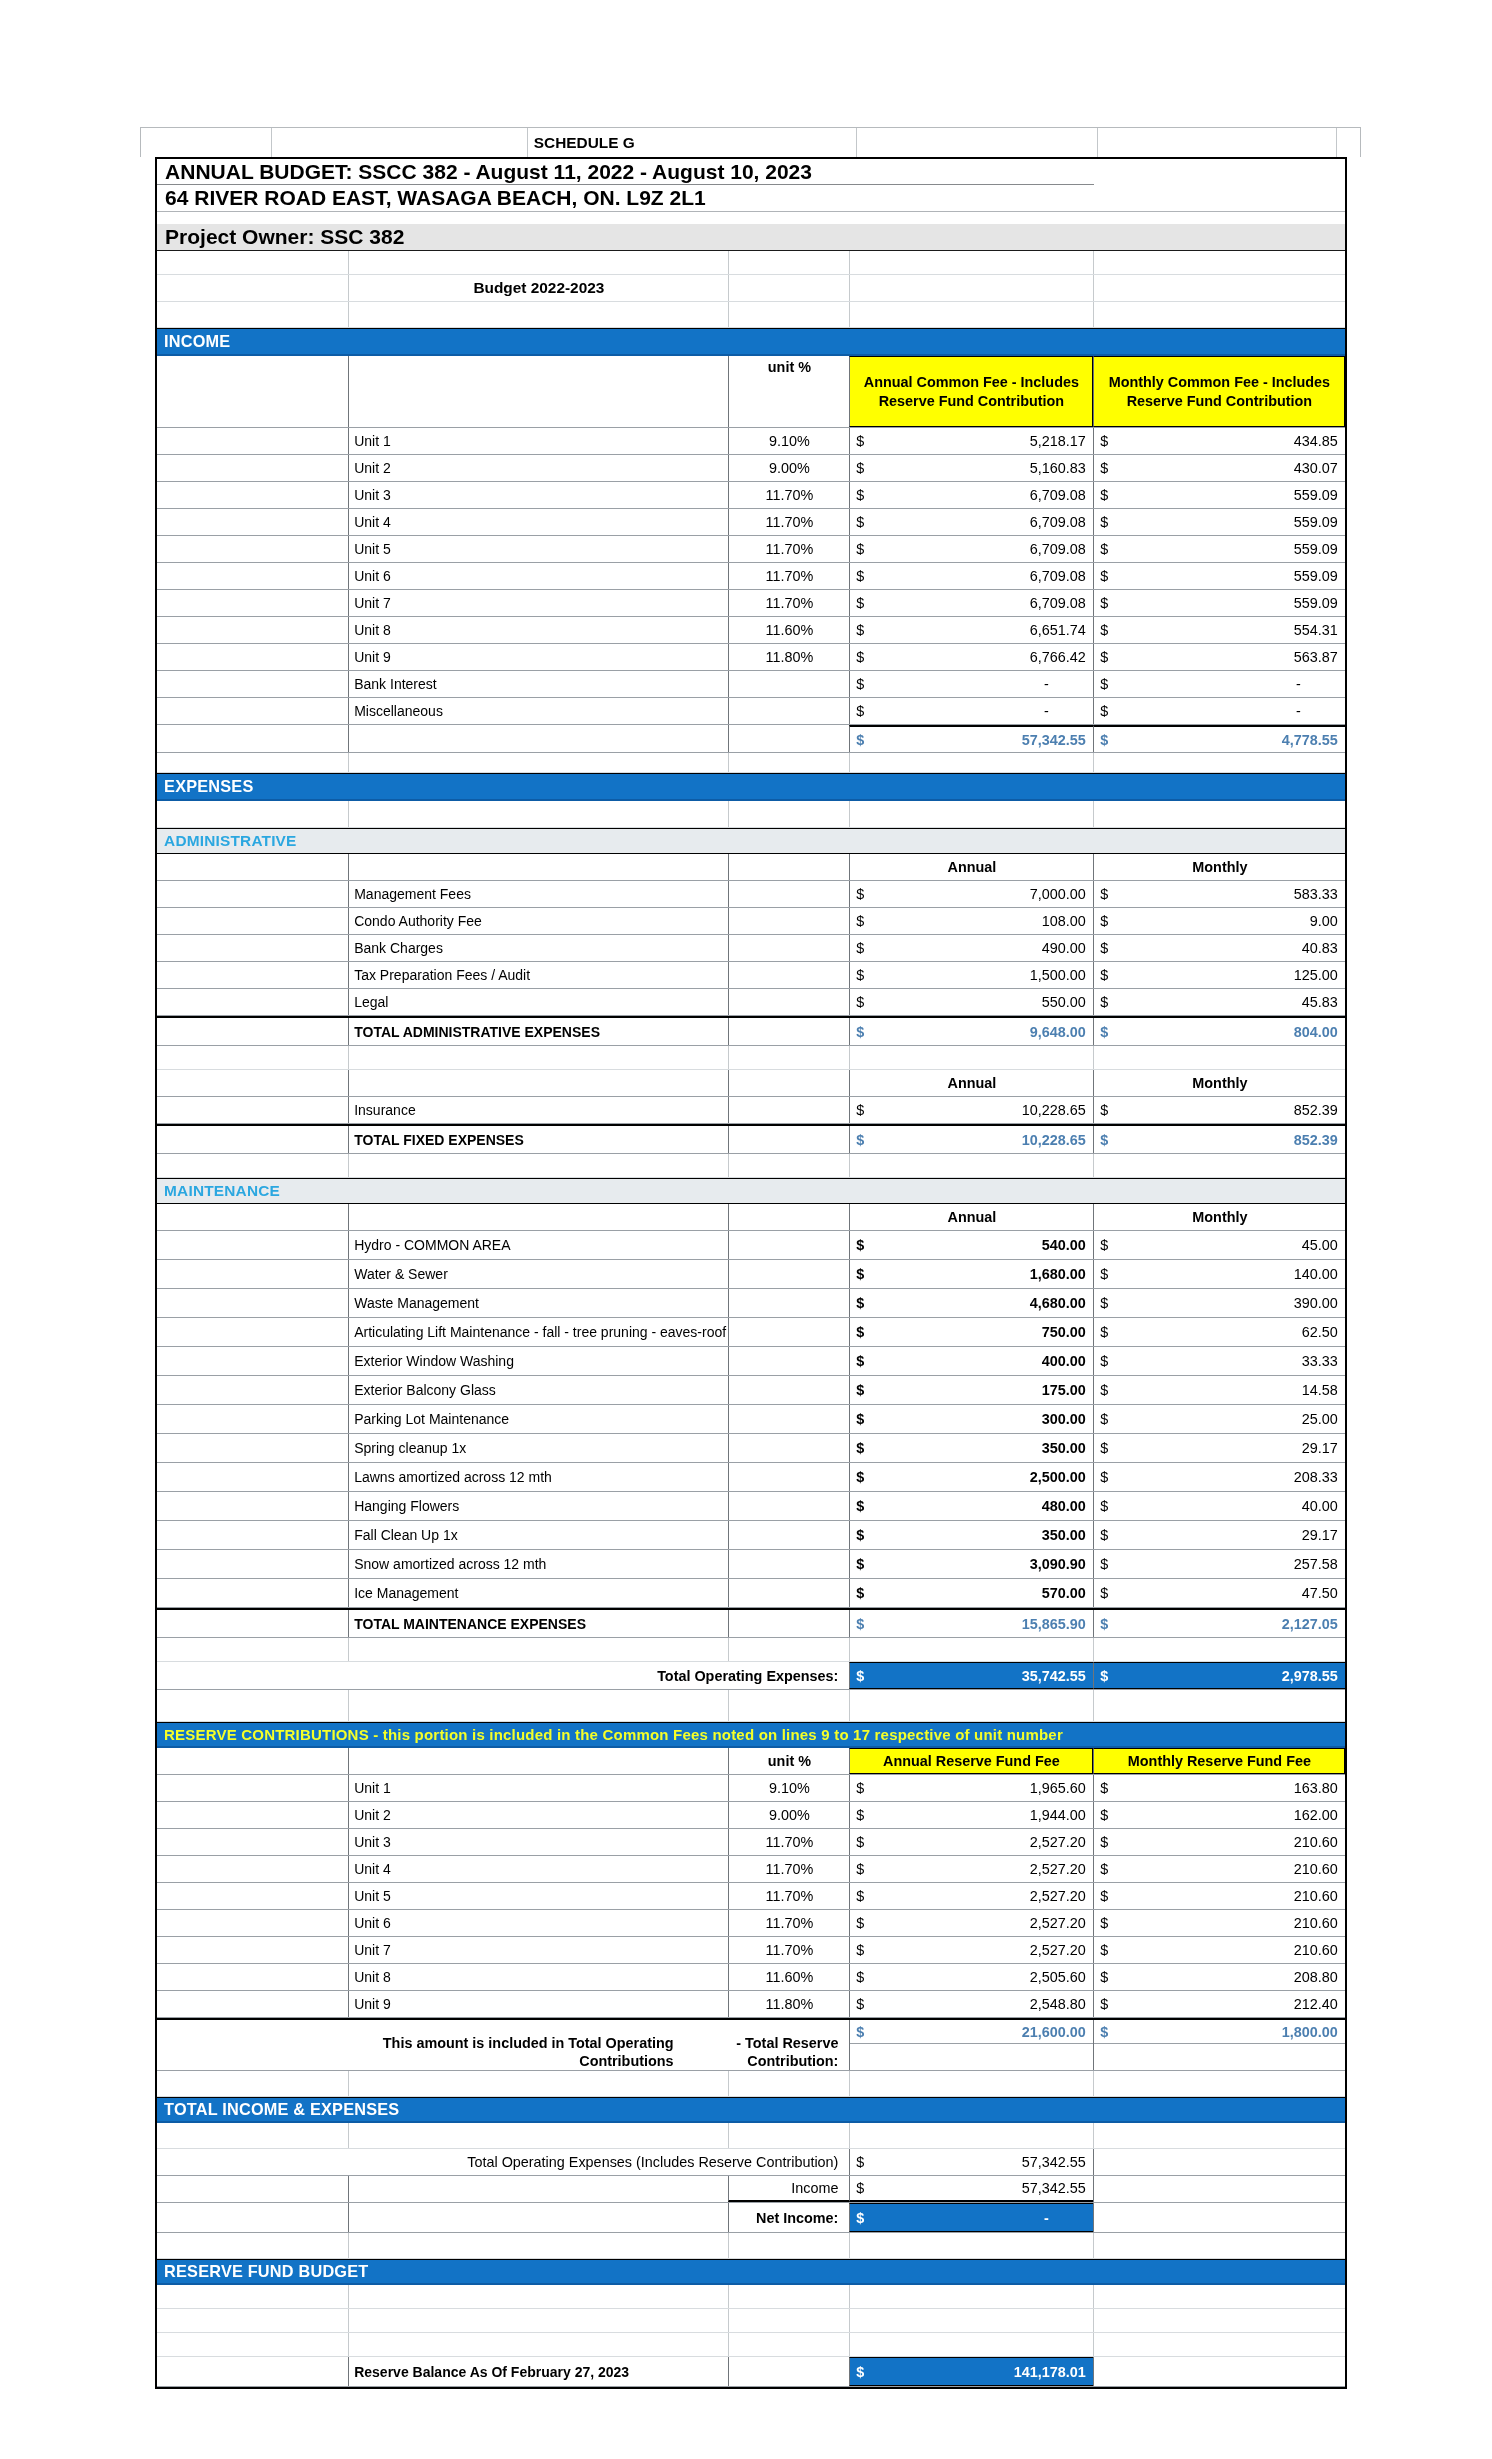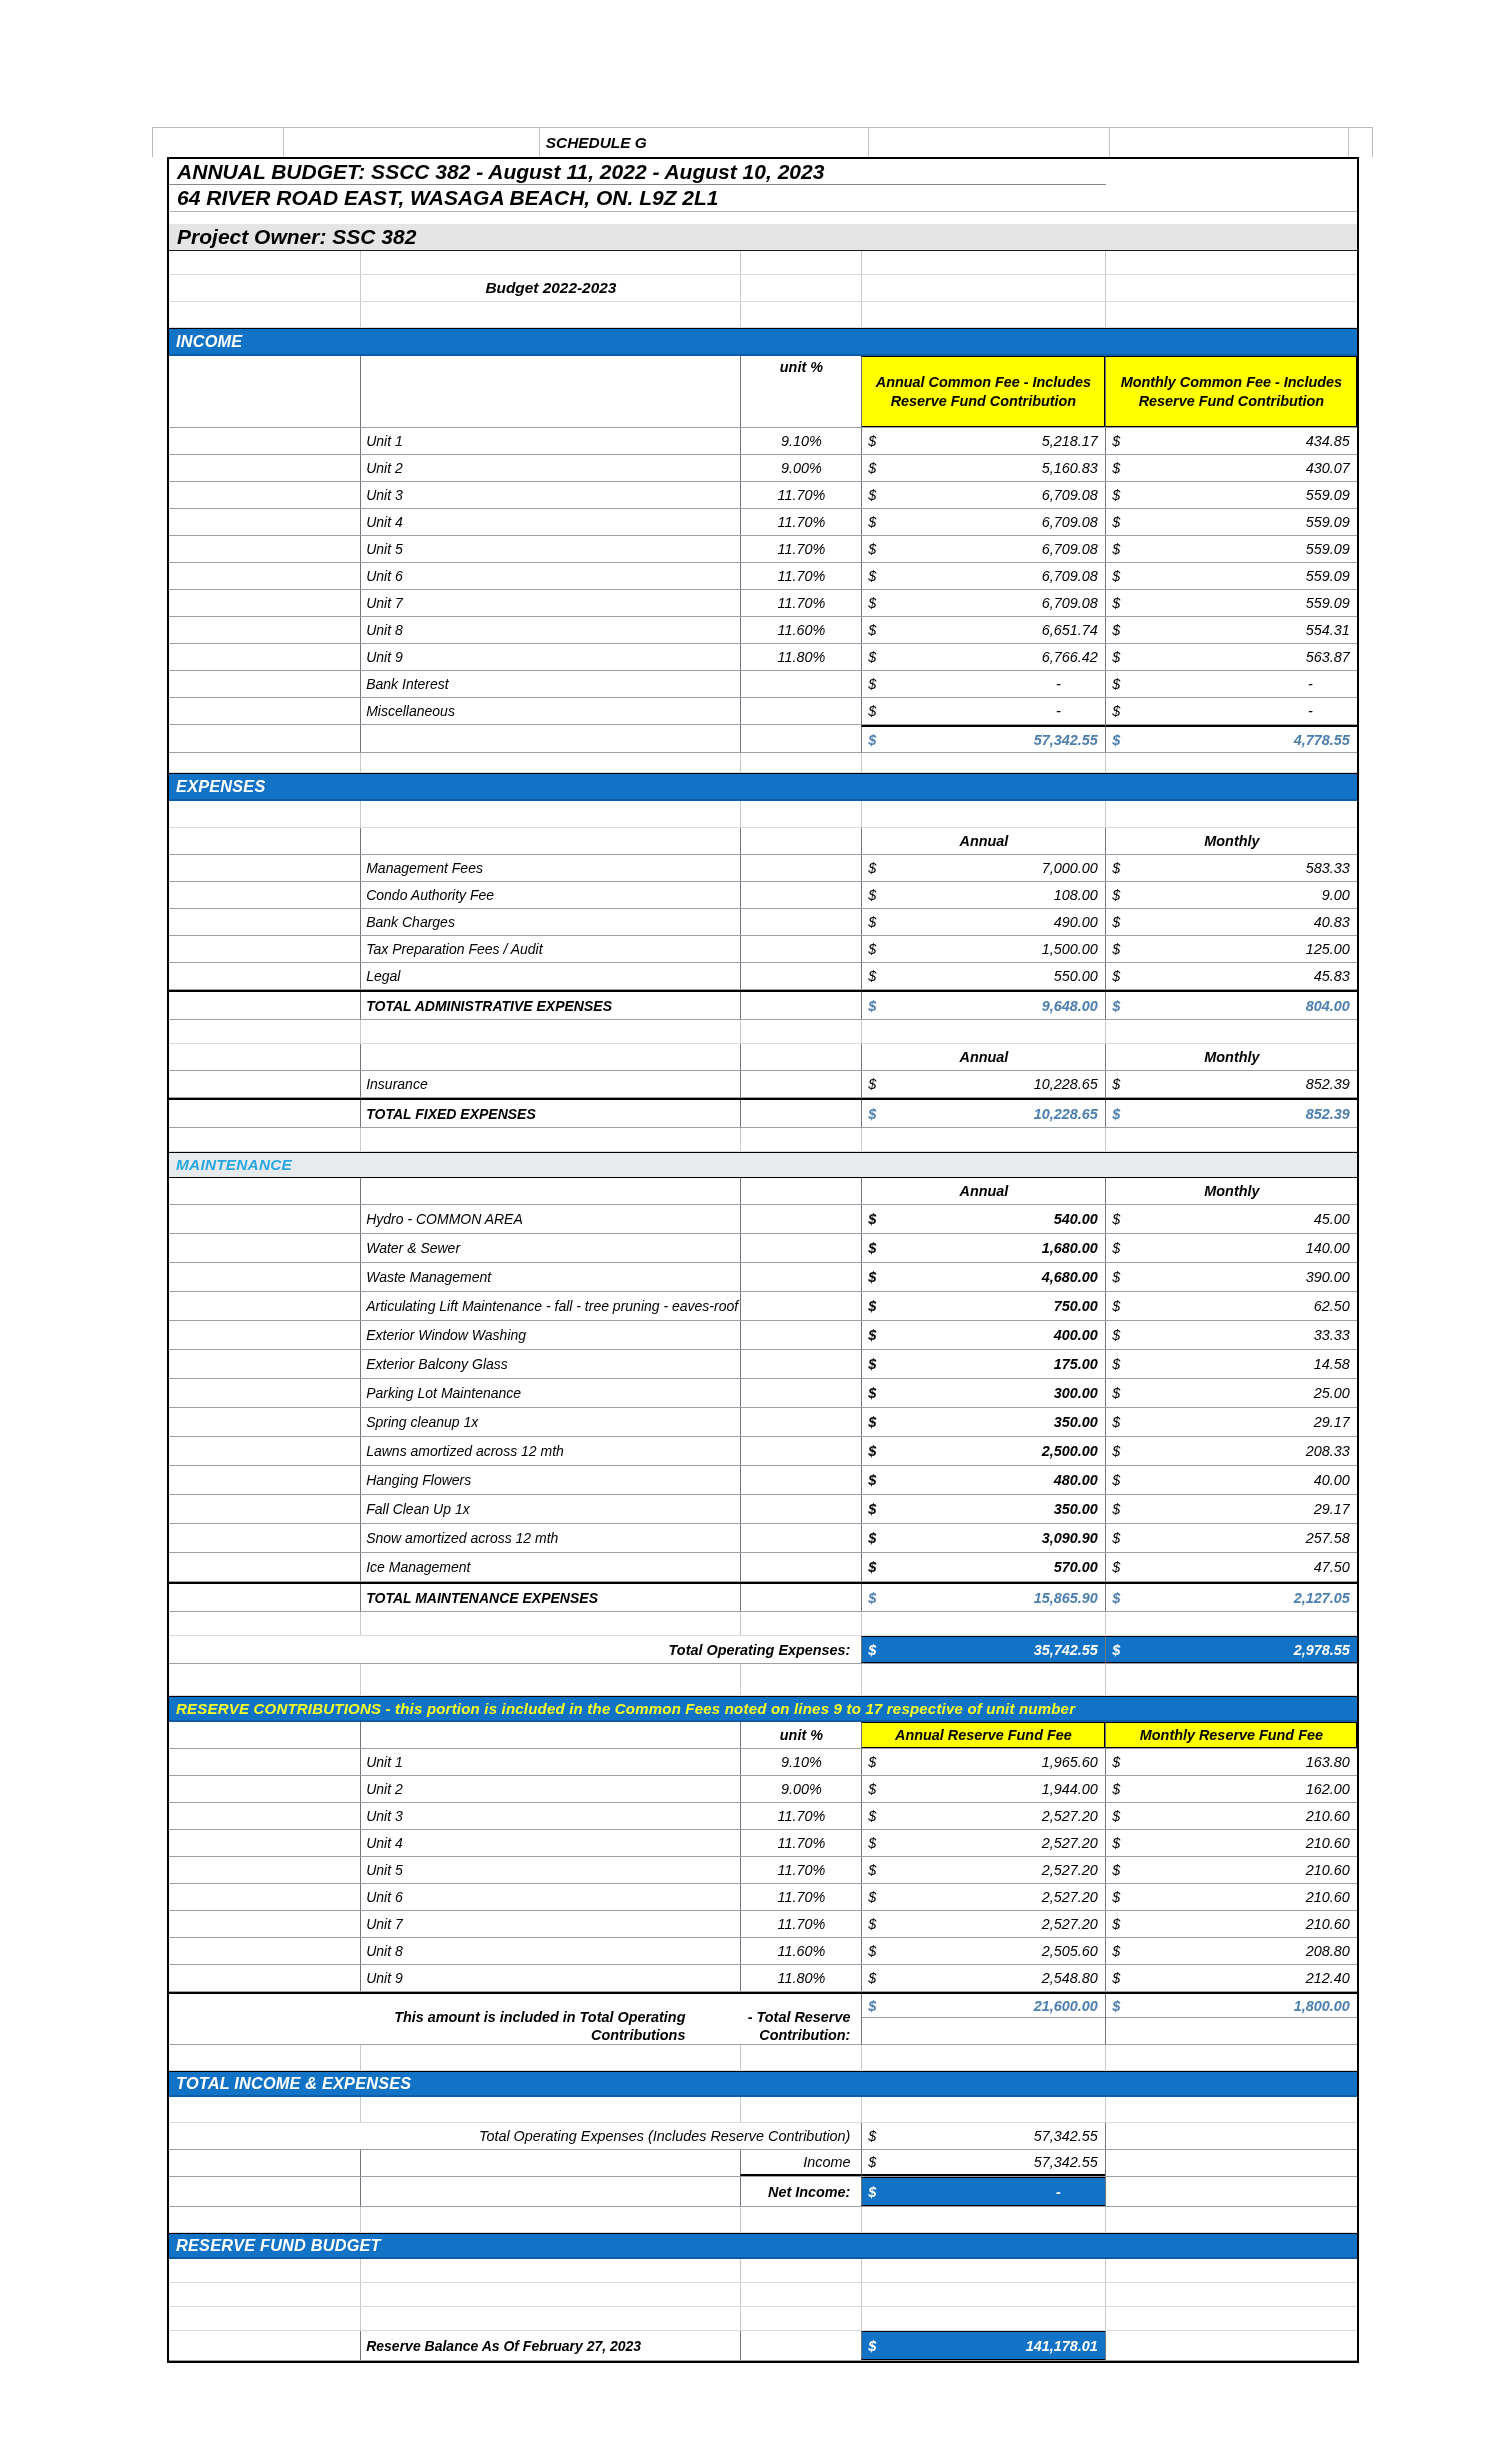--- a/index.html
+++ b/index.html
@@ -1,18 +1,18 @@
 <!DOCTYPE html>
 <html><head>
 <meta charset="utf-8">
 <style>
   html,body{margin:0;padding:0;background:#fff;}
   .canvas{position:relative;width:1493px;height:2459px;background:#fff;
           font-family:"Liberation Sans", sans-serif;color:#000;}
-  .sheet{position:absolute;left:152px;top:127px;width:1221px;font-style:italic;}
+  .sheet{position:absolute;left:140px;top:127px;width:1221px;}
   
   .toprow{display:grid;grid-template-columns:131px 256px 329px 241px 239px 26px;
           height:29px;border-top:1px solid #b6babd;border-left:1px solid #b6babd;border-right:1px solid #b6babd;}
   .toprow .tc{border-right:1px solid #c3c7ca;display:flex;align-items:center;box-sizing:border-box;}
   .toprow .tc:last-child{border-right:none;}
   .schedule{font-weight:bold;font-size:15.4px;padding-left:5.8px;}
   
   .table{margin-left:15.4px;width:1188px;border:2.9px solid #000;background:#fff;}
   .row{display:grid;grid-template-columns:191px 380px 121px 244px 252px;position:relative;}
   .c{box-sizing:border-box;position:relative;min-width:0;}
@@ -304,20 +304,23 @@
         <div class="banner">EXPENSES</div>
       </div>
       <div class="row h27 r-light">
         <div class="c cA"></div>
           <div class="c cB"></div>
           <div class="c cC"></div>
           <div class="c cD"></div>
           <div class="c cE"></div>
       </div>
 
+      <div class="row h27">
+        <div class="subbanner">ADMINISTRATIVE</div>
+      </div>
       <div class="row h27 r-data">
         <div class="c cA"></div>
           <div class="c cB"></div>
           <div class="c cC"></div>
         <div class="c cD colHead">Annual</div>
         <div class="c cE colHead">Monthly</div>
       </div>
       <div>
 
           <div class="row h27 r-data">

